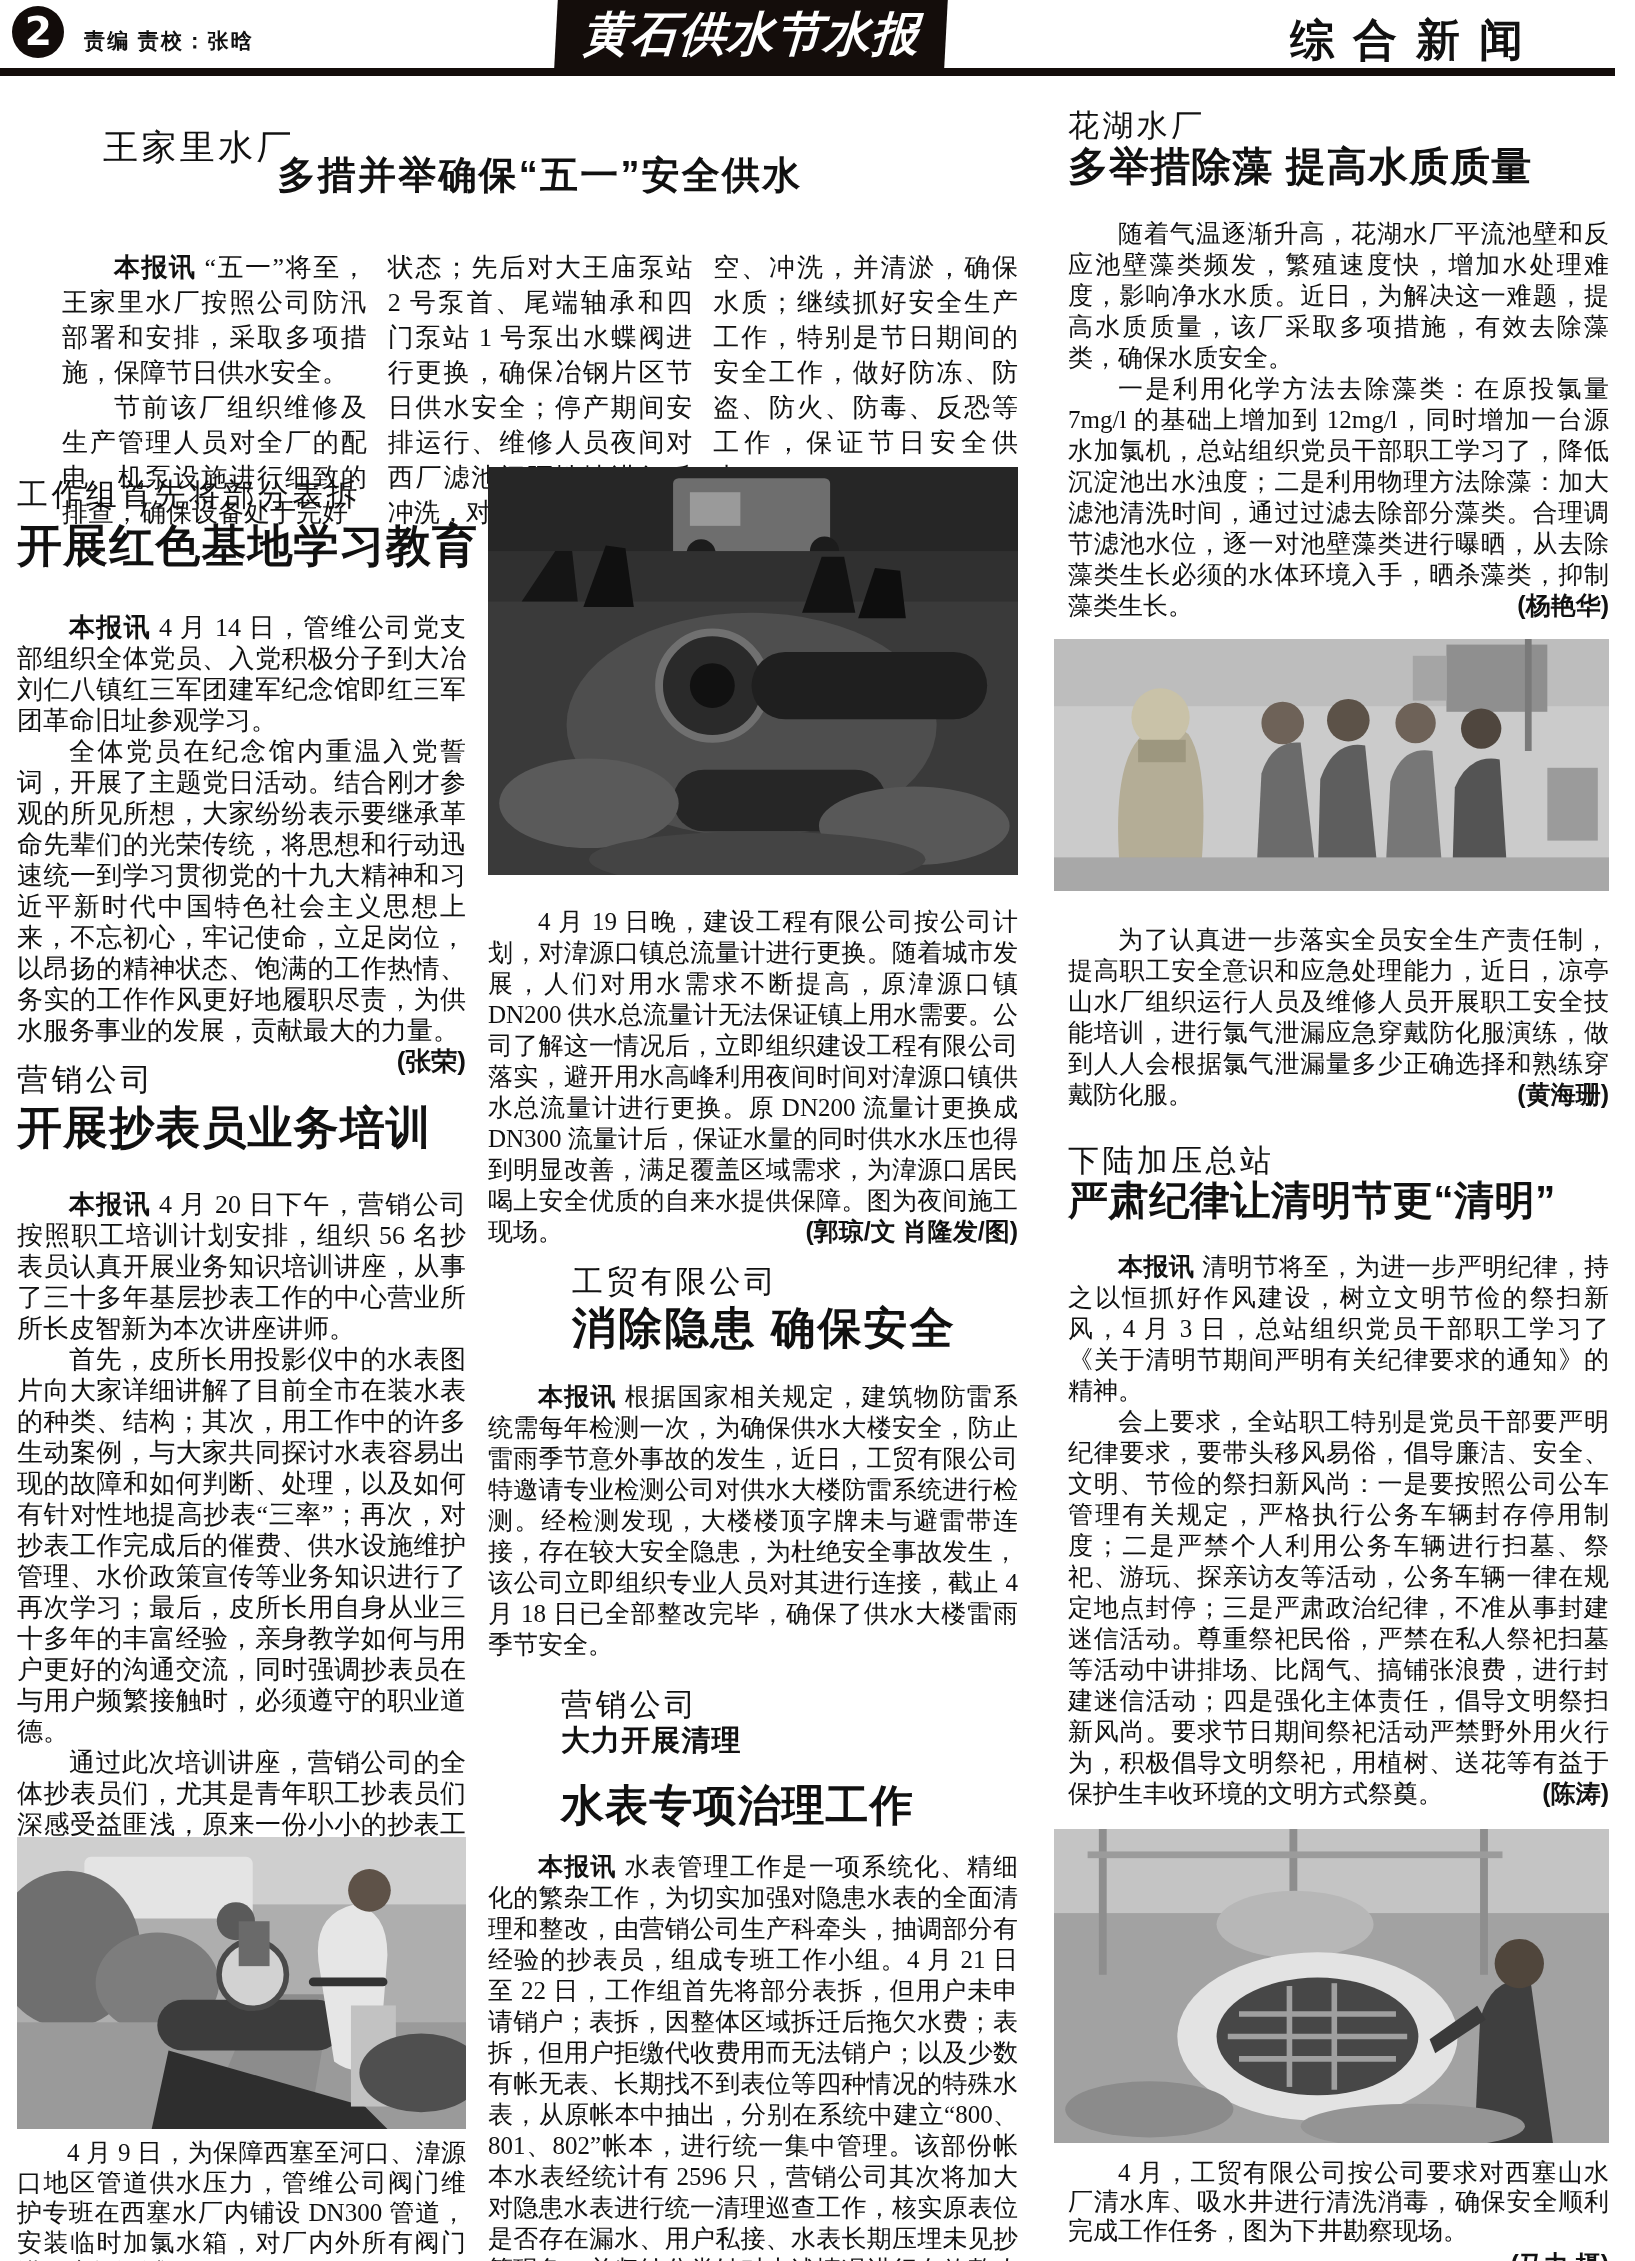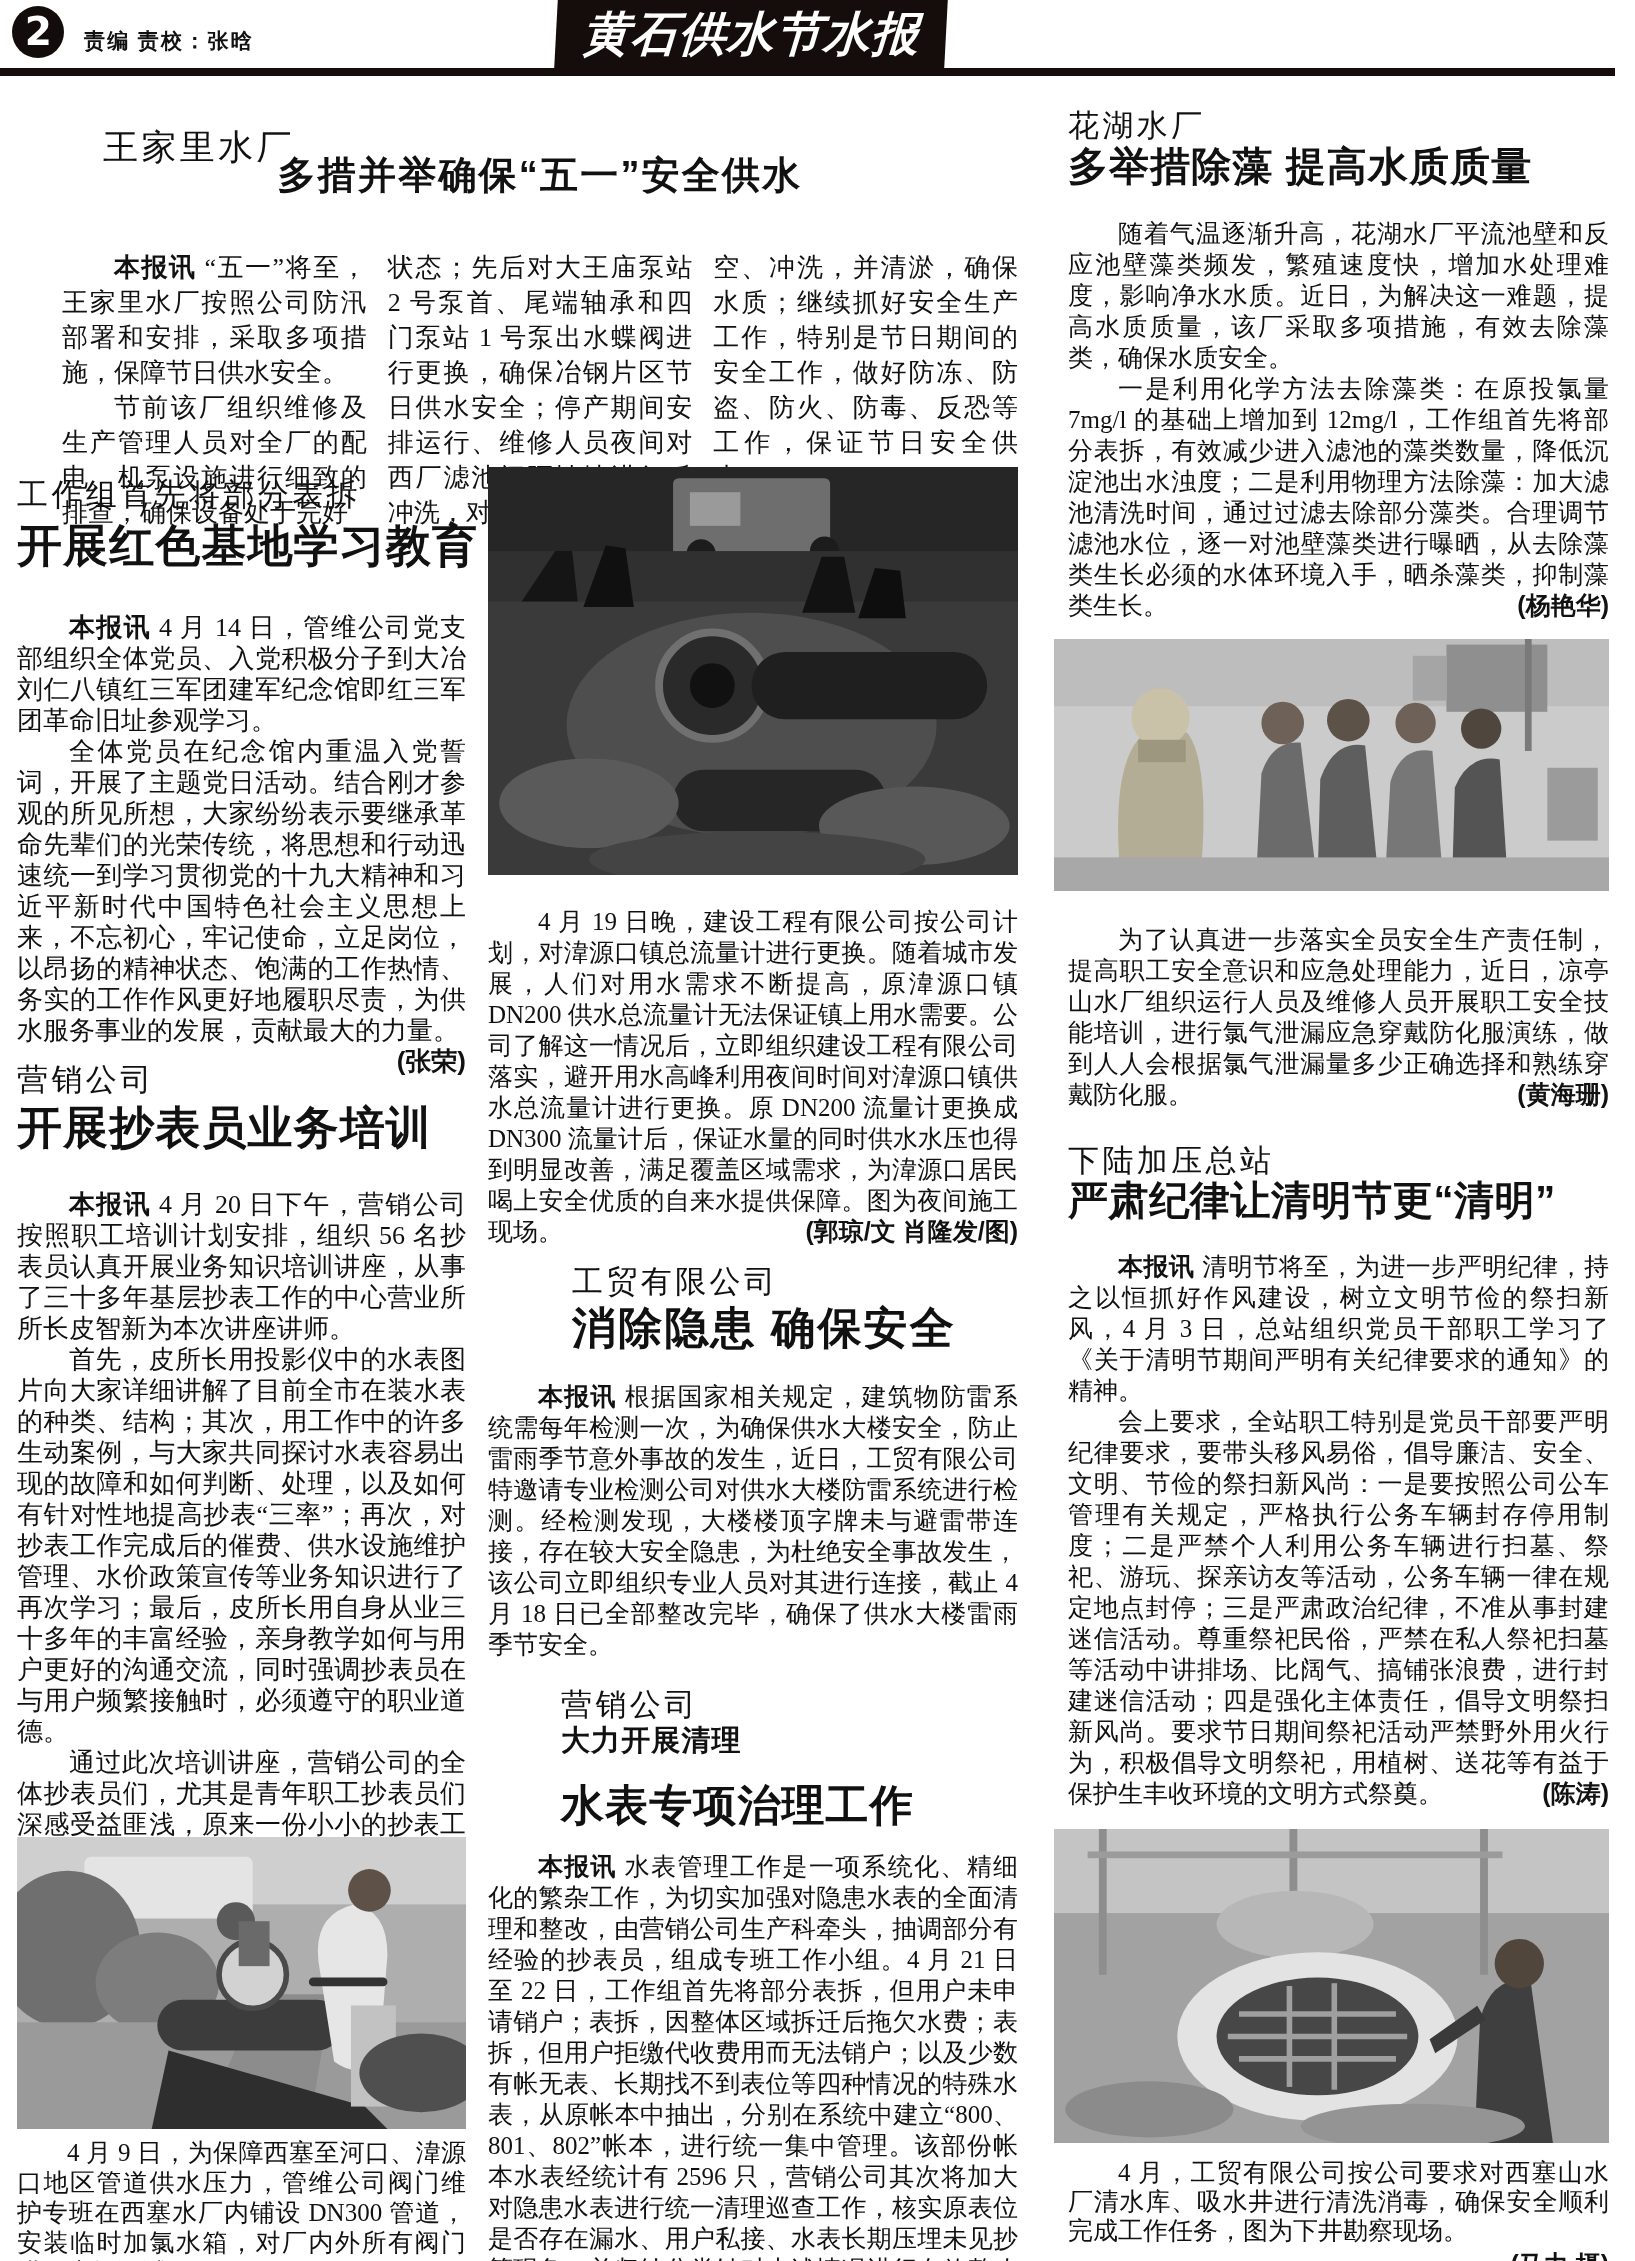--- a/index.html
+++ b/index.html
@@ -38,20 +38,21 @@
 
 <div class="page">
 
   <div class="abs pagenum">
       <span>2</span>
     </div>
   <div class="abs editor">责编 责校：张晗</div>
   <div class="abs masthead">
       <span>黄石供水节水报</span>
     </div>
+  <div class="abs section-title">综合新闻</div>
   <div class="abs header-rule"></div>
 
   <div class="abs" style="left:103px;top:94px;">
     <div class="kicker" style="font-size:35px;margin-top:30px;">王家里水厂</div>
   </div>
   <div class="abs headline" style="left:62px;top:150px;width:956px;text-align:center;font-size:38px;letter-spacing:2.2px;">多措并举确保“五一”安全供水</div>
   <div class="abs cols3" style="left:62px;top:250px;width:956px;height:219px;">
     <div class="body-text" style="line-height:35px;">
       <p><b class="lead">本报讯</b><span>“五一”将至，王家里水厂按照公司防汛部署和安排，采取多项措施，保障节日供水安全。</span></p>
       <p>节前该厂组织维修及生产管理人员对全厂的配电、机泵设施进行细致的排查，确保设备处于完好</p>
@@ -143,21 +144,21 @@
   <div class="abs headline" style="left:561px;top:1777px;font-size:43px;letter-spacing:1.1px;">水表专项治理工作</div>
   <div class="abs body-text" style="left:488px;top:1851px;width:530px;line-height:31px;font-size:25px;">
     <p><b class="lead">本报讯</b><span>水表管理工作是一项系统化、精细化的繁杂工作，为切实加强对隐患水表的全面清理和整改，由营销公司生产科牵头，抽调部分有经验的抄表员，组成专班工作小组。4 月 21 日至 22 日，工作组首先将部分表拆，但用户未申请销户；表拆，因整体区域拆迁后拖欠水费；表拆，但用户拒缴代收费用而无法销户；以及少数有帐无表、长期找不到表位等四种情况的特殊水表，从原帐本中抽出，分别在系统中建立“800、801、802”帐本，进行统一集中管理。该部份帐本水表经统计有 2596 只，营销公司其次将加大对隐患水表进行统一清理巡查工作，核实原表位是否存在漏水、用户私接、水表长期压埋未见抄等现象，并归纳分类针对上述情况进行有效整改处理。</span></p>
 
   </div>
 
   <div class="abs kicker" style="left:1068px;top:105px;">花湖水厂</div>
   <div class="abs headline" style="left:1068px;top:139px;font-size:40px;letter-spacing:1.1px;">多举措除藻 提高水质质量</div>
   <div class="abs body-text" style="left:1068px;top:218px;width:541px;line-height:31px;font-size:25px;">
     <p>随着气温逐渐升高，花湖水厂平流池壁和反应池壁藻类频发，繁殖速度快，增加水处理难度，影响净水水质。近日，为解决这一难题，提高水质质量，该厂采取多项措施，有效去除藻类，确保水质安全。</p>
-    <p><span>一是利用化学方法去除藻类：在原投氯量 7mg/l 的基础上增加到 12mg/l，工作组首先将部分表拆，有效减少进入滤池的藻类数量，降低沉淀池出水浊度；二是利用物理方法除藻：加大滤池清洗时间，通过过滤去除部分藻类。合理调节滤池水位，逐一对池壁藻类进行曝晒，从去除藻类生长必须的水体环境入手，晒杀藻类，抑制藻类生长。</span><span class="byline inline">(杨艳华)</span></p>
+    <p><span>一是利用化学方法去除藻类：在原投氯量 7mg/l 的基础上增加到 12mg/l，同时增加一台源水加氯机，总站组织党员干部职工学习了，降低沉淀池出水浊度；二是利用物理方法除藻：加大滤池清洗时间，通过过滤去除部分藻类。合理调节滤池水位，逐一对池壁藻类进行曝晒，从去除藻类生长必须的水体环境入手，晒杀藻类，抑制藻类生长。</span><span class="byline inline">(杨艳华)</span></p>
   </div>
 
   <div class="abs photo" style="left:1054px;top:639px;width:555px;height:252px;">
     <svg viewBox="0 0 990 450" preserveAspectRatio="none">
       <rect width="990" height="450" fill="#cbcbcb"></rect>
       <rect width="990" height="120" fill="#bdbdbd"></rect>
       <rect x="700" y="10" width="180" height="120" fill="#8f8f8f"></rect>
       <rect x="840" y="0" width="12" height="200" fill="#7a7a7a"></rect>
       <rect x="640" y="30" width="60" height="80" fill="#a5a5a5"></rect>
       <path d="M120 440 q-20 -200 30 -260 q40 -50 90 -10 q40 60 20 270z" fill="#b4ad96"></path>

